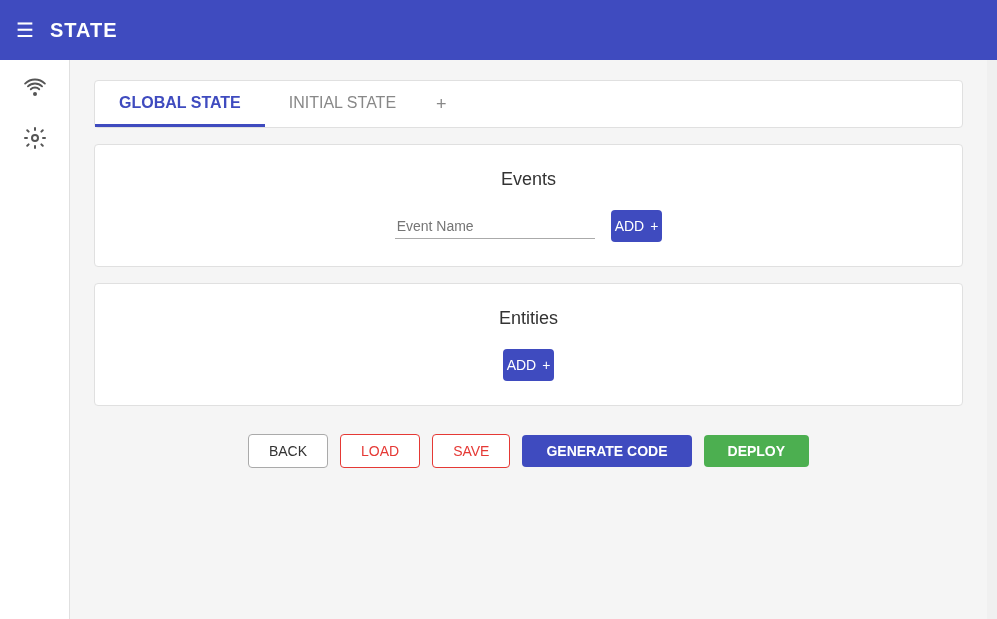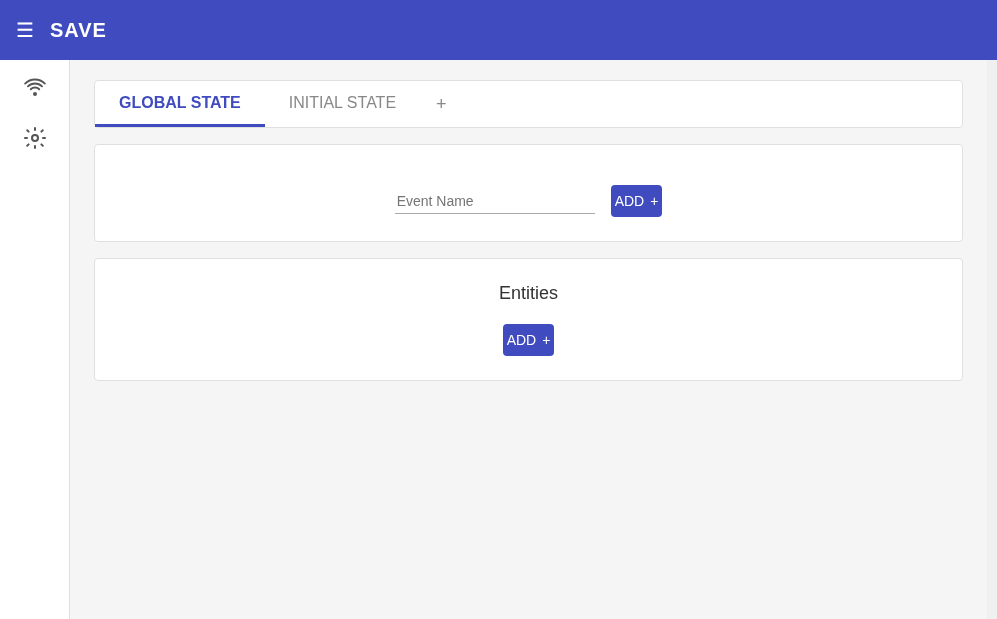--- a/index.html
+++ b/index.html
@@ -192,21 +192,21 @@
       width: 10px;
       background: #f0f0f0;
       flex-shrink: 0;
     }
   </style>
 </head>
 <body>
 
 <div class="header">
   <span class="header-menu-icon">☰</span>
-  <span class="header-title">SAVE</span>
+  <span class="header-title">STATE</span>
 </div>
 
 <div class="main-layout">
 
   <div class="sidebar">
 
     <span class="sidebar-icon">
       <svg width="24" height="18" viewBox="0 0 24 18" fill="none" xmlns="http://www.w3.org/2000/svg">
         <path d="M12 14a2 2 0 1 1 0 4 2 2 0 0 1 0-4z" fill="#555"></path>
         <path d="M7.76 11.24a6 6 0 0 1 8.48 0" stroke="#555" stroke-width="1.8" fill="none" stroke-linecap="round"></path>
@@ -225,36 +225,44 @@
 
   <div class="content">
 
     <div class="tabs-container">
       <div class="tab active">GLOBAL STATE</div>
       <div class="tab">INITIAL STATE</div>
       <div class="tab-plus">+</div>
     </div>
 
     <div class="card">
+      <div class="card-title">Events</div>
       <div class="card-row">
         <input class="text-input" type="text" placeholder="Event Name" style="">
         <button class="add-button">
           <span>ADD</span>
           <span>+</span>
         </button>
       </div>
     </div>
 
     <div class="card">
       <div class="card-title">Entities</div>
       <div class="card-row">
         <button class="add-button">
           <span>ADD</span>
           <span>+</span>
         </button>
       </div>
     </div>
 
+    <div class="bottom-toolbar">
+      <button class="btn-outline">BACK</button>
+      <button class="btn-outline-red">LOAD</button>
+      <button class="btn-outline-red">SAVE</button>
+      <button class="btn-generate">GENERATE CODE</button>
+      <button class="btn-deploy">DEPLOY</button>
+    </div>
 
   </div>
 
   <div class="scrollbar-track"></div>
 </div>
 
 </body></html>

